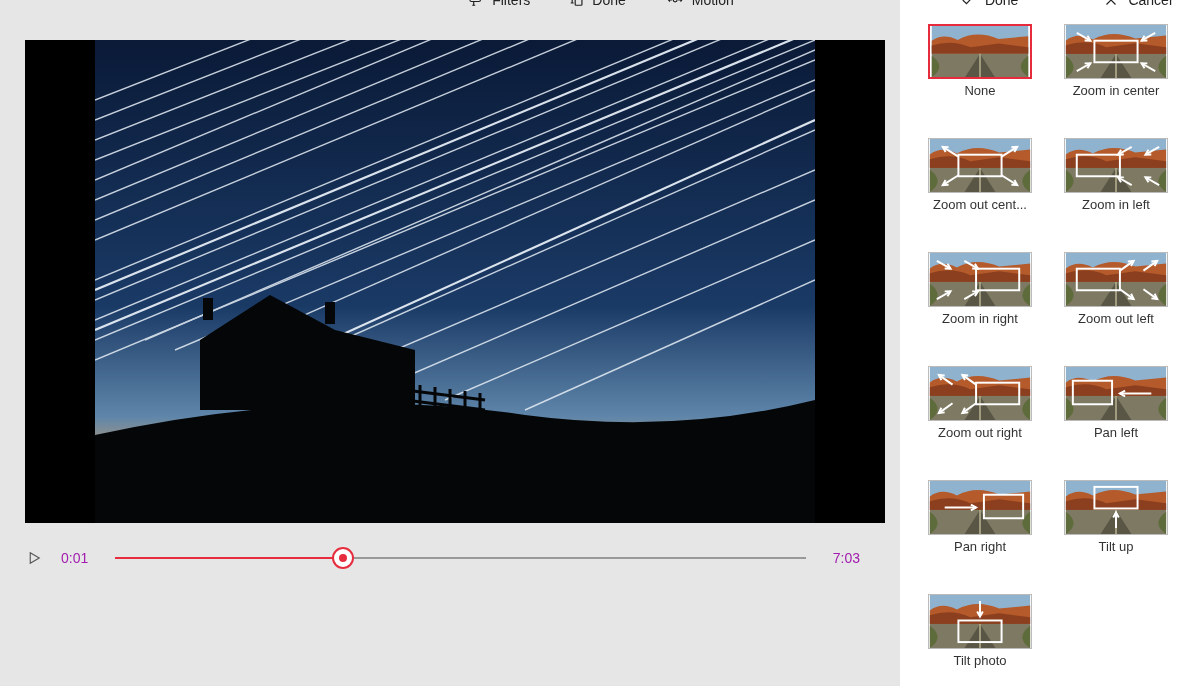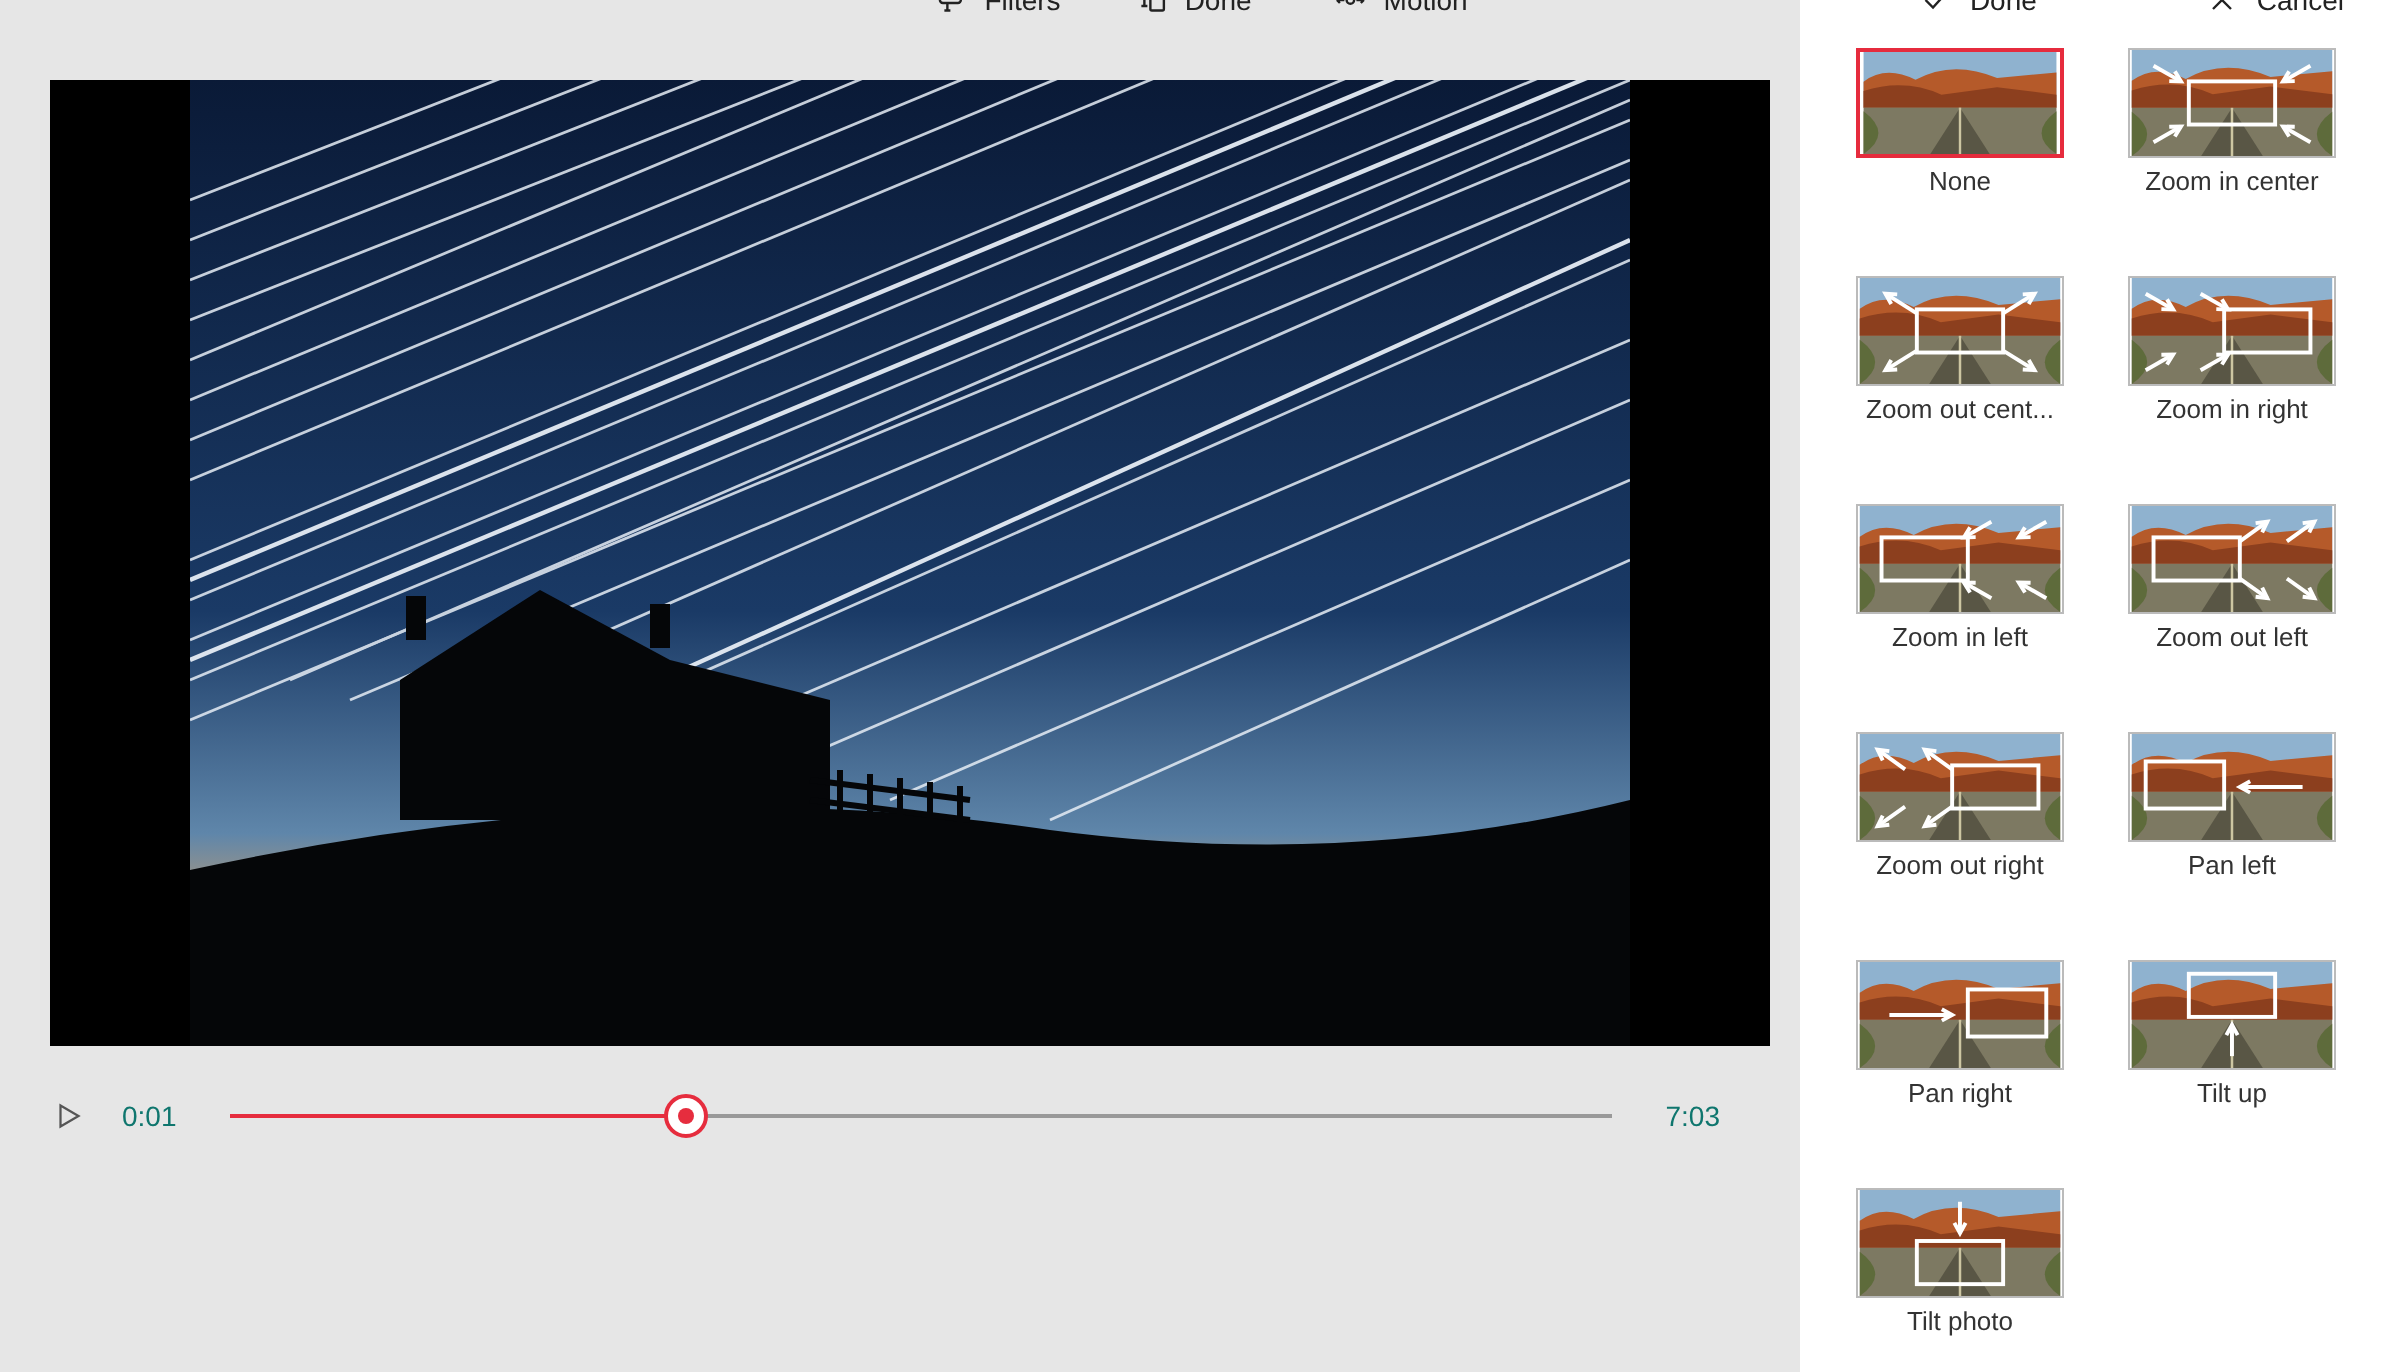--- a/index.html
+++ b/index.html
@@ -18,21 +18,21 @@
   
   .body { flex: 1; display: flex; }
 
   
   .left { flex: 1; display: flex; flex-direction: column; padding: 40px 0 20px 25px; }
   .preview { width: 860px; height: 483px; background: #000; position: relative; overflow: hidden; }
   .preview svg { width: 100%; height: 100%; display: block; }
 
   .playback { height: 70px; display: flex; align-items: center; gap: 18px; padding-right: 25px; width: 860px; }
   .play-btn { width: 18px; height: 18px; cursor: pointer; flex-shrink: 0; }
-  .time { font-size: 14px; color: #0f766e; flex-shrink: 0; width: 36px; }
+  .time { font-size: 14px; color: #a21caf; flex-shrink: 0; width: 36px; }
   .slider { flex: 1; position: relative; height: 20px; display:flex; align-items:center;}
   .track { position:absolute; left:0; right:0; top:50%; height:2px; background:#999; transform:translateY(-50%);}
   .track-fill { position:absolute; left:0; top:50%; height:2px; background:#e62d3e; transform:translateY(-50%); width:33%;}
   .thumb { position:absolute; top:50%; width:22px; height:22px; border-radius:50%; background:#fff; border:2px solid #e62d3e; transform:translate(-50%,-50%); left:33%;}
   .thumb::after{content:""; position:absolute; inset:5px; background:#e62d3e; border-radius:50%;}
 
   
   .sidebar { width: 300px; background: #fff; padding: 24px 16px 10px 28px; overflow-y: auto; }
   .sidebar-title { color: #444; font-size: 14px; line-height: 1.4; margin-bottom: 18px; }
   .motion-grid { display: grid; grid-template-columns: repeat(2, 104px); column-gap: 28px; row-gap: 10px; gap: 32px; }
@@ -258,20 +258,46 @@
   <rect width="104" height="30" fill="#8fb2cf"></rect>
   <path d="M0 30 L0 16 Q 12 7 28 15 Q 48 4 72 14 L 104 11 L104 30 Z" fill="#b55a2a"></path>
   <path d="M0 30 L0 21 Q 22 14 42 23 L 72 19 L 104 23 L104 30 Z" fill="#8c3f1e"></path>
   <rect y="30" width="104" height="25" fill="#7d7962"></rect>
   <polygon points="36,55 52,30 68,55" fill="#595645"></polygon>
   <line x1="52" y1="30" x2="52" y2="55" stroke="#cdc6a2" stroke-width="1.3"></line>
   <path d="M0 32 Q 16 44 0 55 Z" fill="#5e6b3b"></path>
   <path d="M104 32 Q 88 44 104 55 Z" fill="#5e6b3b"></path>
 </svg>
         <svg class="overlay" viewBox="0 0 104 55" stroke="#fff" stroke-width="2" fill="none">
+                <rect x="12" y="16" width="44" height="22" fill="none"></rect>
+                <line x1="68" y1="8" x2="54" y2="16"></line>
+                <polyline points="57.14456017959053,10.890035100224894 54,16 59.998900312521435,15.885130332853988" fill="none"></polyline>
+                <line x1="96" y1="8" x2="82" y2="16"></line>
+                <polyline points="85.14456017959053,10.890035100224894 82,16 87.99890031252143,15.885130332853988" fill="none"></polyline>
+                <line x1="68" y1="47" x2="54" y2="39"></line>
+                <polyline points="59.998900312521435,39.11486966714601 54,39 57.14456017959053,44.10996489977511" fill="none"></polyline>
+                <line x1="96" y1="47" x2="82" y2="39"></line>
+                <polyline points="87.99890031252143,39.11486966714601 82,39 85.14456017959053,44.10996489977511" fill="none"></polyline>
+              </svg>
+      </div>
+      <div class="motion-label">Zoom in left</div>
+    </div>
+    <div class="motion-item">
+      <div class="motion-thumb">
+        <svg class="bg" viewBox="0 0 104 55">
+  <rect width="104" height="30" fill="#8fb2cf"></rect>
+  <path d="M0 30 L0 16 Q 12 7 28 15 Q 48 4 72 14 L 104 11 L104 30 Z" fill="#b55a2a"></path>
+  <path d="M0 30 L0 21 Q 22 14 42 23 L 72 19 L 104 23 L104 30 Z" fill="#8c3f1e"></path>
+  <rect y="30" width="104" height="25" fill="#7d7962"></rect>
+  <polygon points="36,55 52,30 68,55" fill="#595645"></polygon>
+  <line x1="52" y1="30" x2="52" y2="55" stroke="#cdc6a2" stroke-width="1.3"></line>
+  <path d="M0 32 Q 16 44 0 55 Z" fill="#5e6b3b"></path>
+  <path d="M104 32 Q 88 44 104 55 Z" fill="#5e6b3b"></path>
+</svg>
+        <svg class="overlay" viewBox="0 0 104 55" stroke="#fff" stroke-width="2" fill="none">
                 <rect x="48" y="16" width="44" height="22" fill="none"></rect>
                 <line x1="8" y1="8" x2="22" y2="16"></line>
                 <polyline points="16.001099687478565,15.885130332853986 22,16 18.855439820409476,10.890035100224894" fill="none"></polyline>
                 <line x1="36" y1="8" x2="50" y2="16"></line>
                 <polyline points="44.001099687478565,15.885130332853986 50,16 46.85543982040948,10.890035100224894" fill="none"></polyline>
                 <line x1="8" y1="47" x2="22" y2="39"></line>
                 <polyline points="18.855439820409476,44.10996489977511 22,39 16.001099687478565,39.11486966714601" fill="none"></polyline>
                 <line x1="36" y1="47" x2="50" y2="39"></line>
                 <polyline points="46.85543982040948,44.10996489977511 50,39 44.001099687478565,39.11486966714601" fill="none"></polyline>
               </svg>
@@ -285,46 +311,20 @@
   <path d="M0 30 L0 16 Q 12 7 28 15 Q 48 4 72 14 L 104 11 L104 30 Z" fill="#b55a2a"></path>
   <path d="M0 30 L0 21 Q 22 14 42 23 L 72 19 L 104 23 L104 30 Z" fill="#8c3f1e"></path>
   <rect y="30" width="104" height="25" fill="#7d7962"></rect>
   <polygon points="36,55 52,30 68,55" fill="#595645"></polygon>
   <line x1="52" y1="30" x2="52" y2="55" stroke="#cdc6a2" stroke-width="1.3"></line>
   <path d="M0 32 Q 16 44 0 55 Z" fill="#5e6b3b"></path>
   <path d="M104 32 Q 88 44 104 55 Z" fill="#5e6b3b"></path>
 </svg>
         <svg class="overlay" viewBox="0 0 104 55" stroke="#fff" stroke-width="2" fill="none">
                 <rect x="12" y="16" width="44" height="22" fill="none"></rect>
-                <line x1="68" y1="8" x2="54" y2="16"></line>
-                <polyline points="57.14456017959053,10.890035100224894 54,16 59.998900312521435,15.885130332853988" fill="none"></polyline>
-                <line x1="96" y1="8" x2="82" y2="16"></line>
-                <polyline points="85.14456017959053,10.890035100224894 82,16 87.99890031252143,15.885130332853988" fill="none"></polyline>
-                <line x1="68" y1="47" x2="54" y2="39"></line>
-                <polyline points="59.998900312521435,39.11486966714601 54,39 57.14456017959053,44.10996489977511" fill="none"></polyline>
-                <line x1="96" y1="47" x2="82" y2="39"></line>
-                <polyline points="87.99890031252143,39.11486966714601 82,39 85.14456017959053,44.10996489977511" fill="none"></polyline>
-              </svg>
-      </div>
-      <div class="motion-label">Zoom in left</div>
-    </div>
-    <div class="motion-item">
-      <div class="motion-thumb">
-        <svg class="bg" viewBox="0 0 104 55">
-  <rect width="104" height="30" fill="#8fb2cf"></rect>
-  <path d="M0 30 L0 16 Q 12 7 28 15 Q 48 4 72 14 L 104 11 L104 30 Z" fill="#b55a2a"></path>
-  <path d="M0 30 L0 21 Q 22 14 42 23 L 72 19 L 104 23 L104 30 Z" fill="#8c3f1e"></path>
-  <rect y="30" width="104" height="25" fill="#7d7962"></rect>
-  <polygon points="36,55 52,30 68,55" fill="#595645"></polygon>
-  <line x1="52" y1="30" x2="52" y2="55" stroke="#cdc6a2" stroke-width="1.3"></line>
-  <path d="M0 32 Q 16 44 0 55 Z" fill="#5e6b3b"></path>
-  <path d="M104 32 Q 88 44 104 55 Z" fill="#5e6b3b"></path>
-</svg>
-        <svg class="overlay" viewBox="0 0 104 55" stroke="#fff" stroke-width="2" fill="none">
-                <rect x="12" y="16" width="44" height="22" fill="none"></rect>
                 <line x1="56" y1="18" x2="70" y2="8"></line>
                 <polyline points="67.38725277834136,13.401254664956564 70,8 64.04332756936802,8.719759372393884" fill="none"></polyline>
                 <line x1="56" y1="37" x2="70" y2="47"></line>
                 <polyline points="64.04332756936802,46.28024062760612 70,47 67.38725277834136,41.59874533504344" fill="none"></polyline>
                 <line x1="80" y1="18" x2="94" y2="8"></line>
                 <polyline points="91.38725277834136,13.401254664956564 94,8 88.04332756936802,8.719759372393884" fill="none"></polyline>
                 <line x1="80" y1="37" x2="94" y2="47"></line>
                 <polyline points="88.04332756936802,46.28024062760612 94,47 91.38725277834136,41.59874533504344" fill="none"></polyline>
               </svg>
       </div>

